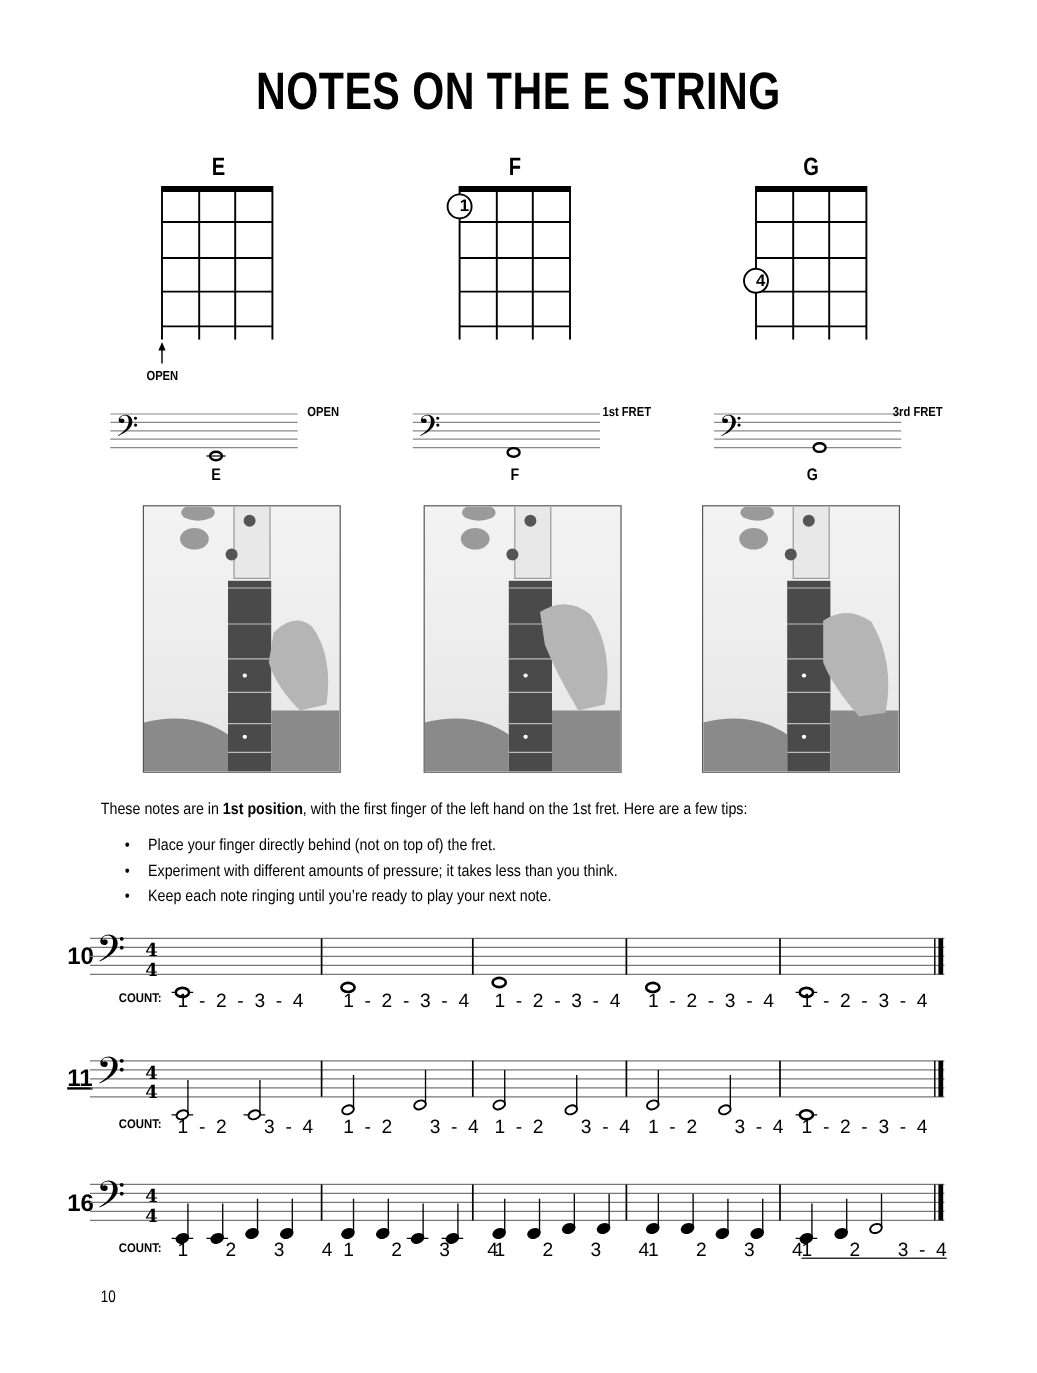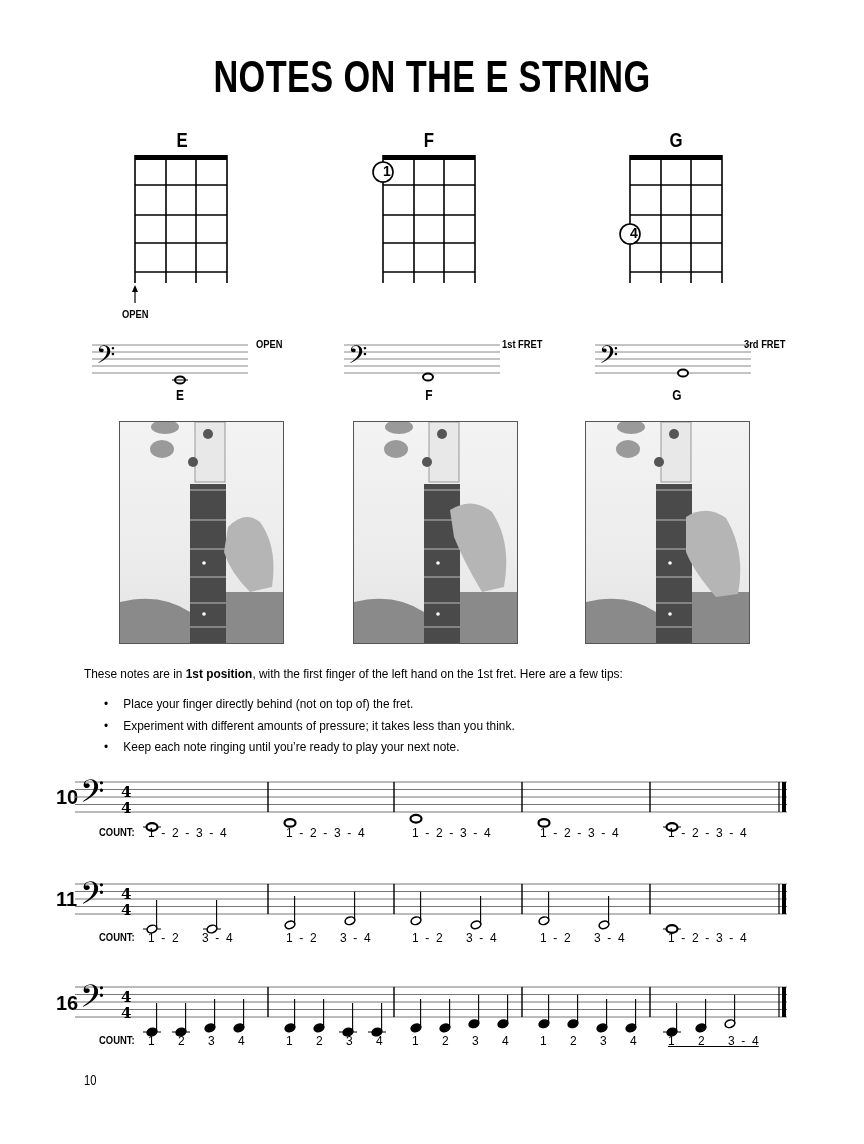--- a/index.html
+++ b/index.html
@@ -9,21 +9,21 @@
   .note-letter { position:absolute; font-weight:bold; font-size:21px; transform:scaleX(0.8); width:40px; text-align:center; }
   .small-bold { position:absolute; font-weight:bold; font-size:11px; transform:scaleX(0.85); transform-origin:left; white-space:nowrap; }
   .label-bold { position:absolute; font-weight:bold; font-size:14px; transform:scaleX(0.85); width:40px; text-align:center; }
   .photo { position:absolute; border:1px solid #555; background:linear-gradient(180deg,#f3f3f3 0%,#ececec 60%,#e4e4e4 100%); overflow:hidden; }
   .body-text { position:absolute; font-size:13.5px; white-space:nowrap; transform:scaleX(0.88); transform-origin:left; }
   .bullets { position:absolute; left:104px; top:696px; font-size:13.5px; margin:0; padding:0; list-style:none; transform:scaleX(0.88); transform-origin:left; }
   .bullets li { height:21.5px; position:relative; padding-left:22px; white-space:nowrap; }
   .bullets li::before { content:"•"; position:absolute; left:0; }
   .ex-num { position:absolute; font-weight:bold; font-size:20px; }
   .count-label { position:absolute; font-weight:bold; font-size:10.5px; transform:scaleX(0.9); transform-origin:left; }
-  .count { position:absolute; font-size:12px; white-space:pre; }
+  .count { position:absolute; font-size:16px; white-space:pre; }
   .page-num { position:absolute; left:84px; top:1072px; font-size:14px; transform:scaleX(0.8); transform-origin:left; }
 </style>
 </head>
 <body>
 
 <div class="title">NOTES ON THE E STRING</div>
 
 <div class="note-letter" style="left:162px;top:128px;">E</div>
 <div class="note-letter" style="left:409px;top:128px;">F</div>
 <div class="note-letter" style="left:656px;top:128px;">G</div>
@@ -195,21 +195,21 @@
 
 <div class="body-text" style="left:84px;top:666px;"><span>These notes are in </span><b>1st position</b><span>, with the first finger of the left hand on the 1st fret. Here are a few tips:</span></div>
 
 <ul class="bullets">
   <li>Place your finger directly behind (not on top of) the fret.</li>
   <li>Experiment with different amounts of pressure; it takes less than you think.</li>
   <li>Keep each note ringing until you’re ready to play your next note.</li>
 </ul>
 
 <div class="ex-num" style="left:56px;top:786px;">10</div>
-<div class="ex-num" style="left:56px;top:888px;">11</div>
+<div class="ex-num" style="left:56px;top:888px;text-decoration:underline;">11</div>
 <div class="ex-num" style="left:56px;top:992px;">16</div>
 
 <svg id="ex0" class="abs" style="left:0;top:770px;" width="864" height="70">
     <line x1="75" y1="12" x2="787" y2="12" stroke="#777" stroke-width="1"></line>
     <line x1="75" y1="19.5" x2="787" y2="19.5" stroke="#777" stroke-width="1"></line>
     <line x1="75" y1="27" x2="787" y2="27" stroke="#777" stroke-width="1"></line>
     <line x1="75" y1="34.5" x2="787" y2="34.5" stroke="#777" stroke-width="1"></line>
     <line x1="75" y1="42" x2="787" y2="42" stroke="#777" stroke-width="1"></line>
     <text x="80" y="37.5" font-size="38" font-family="DejaVu Sans, sans-serif">𝄢</text>
     <text x="121" y="27" font-size="15" font-weight="bold" font-family="DejaVu Serif, serif">4</text>

